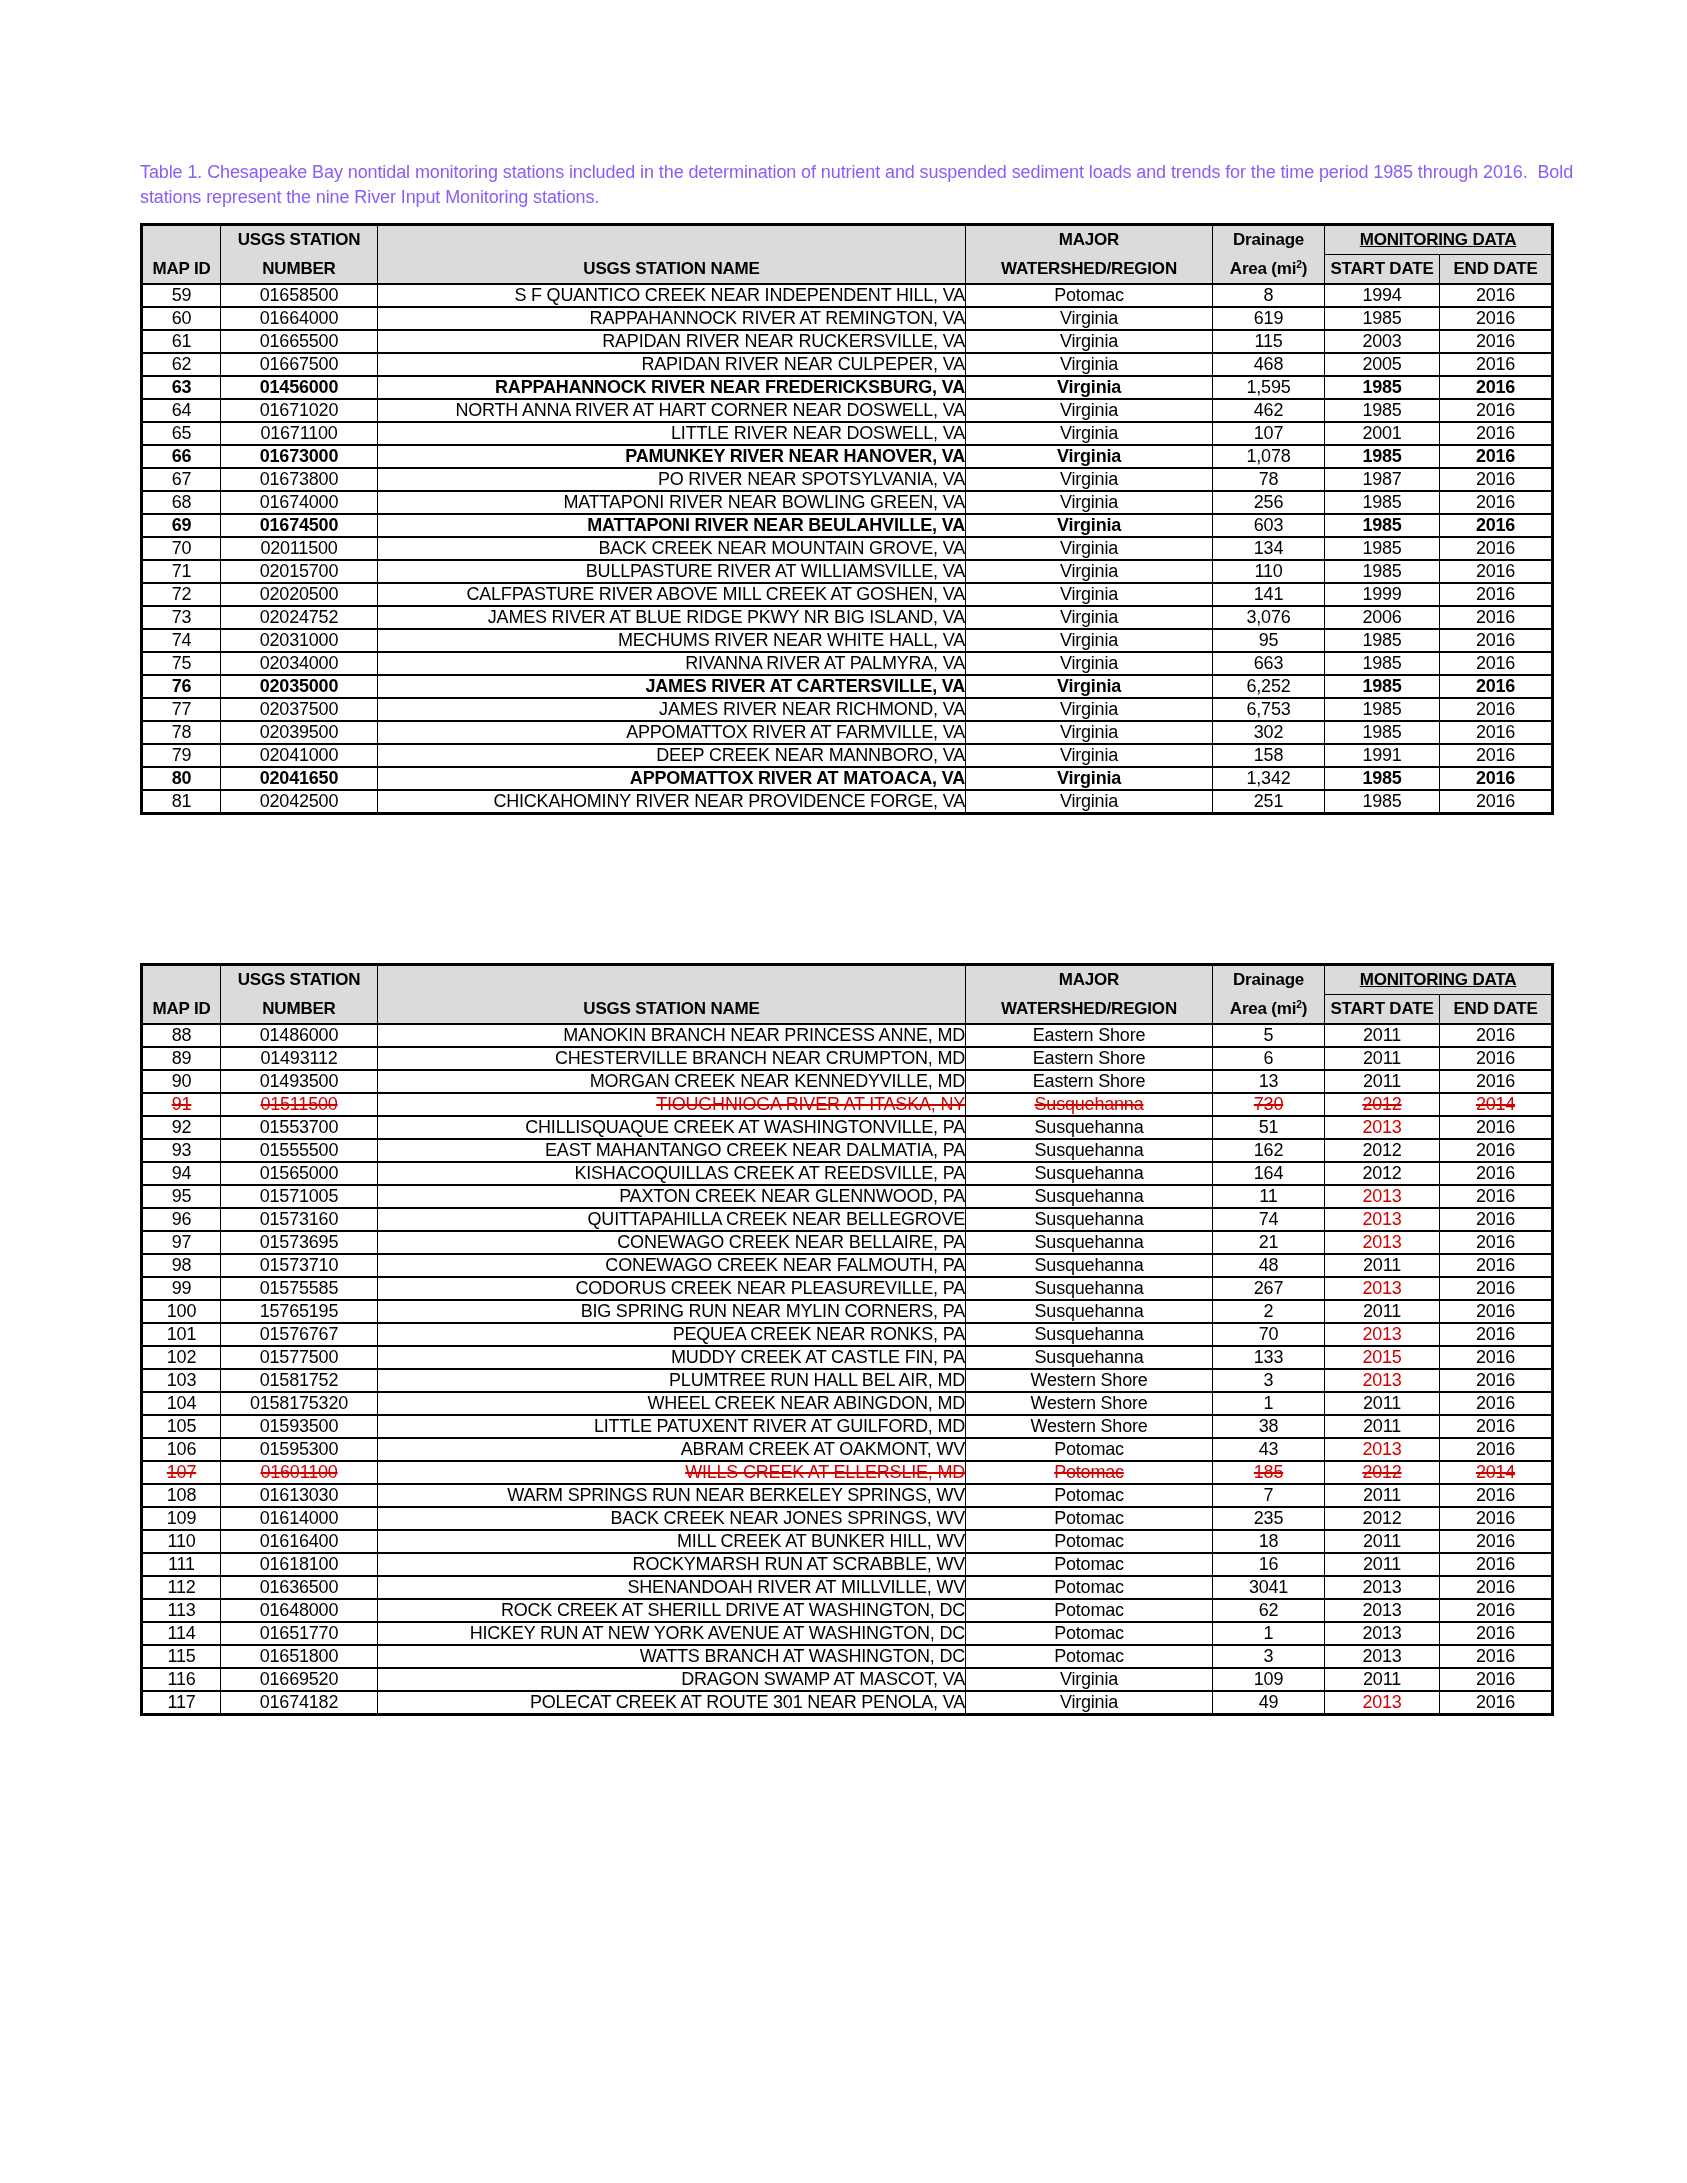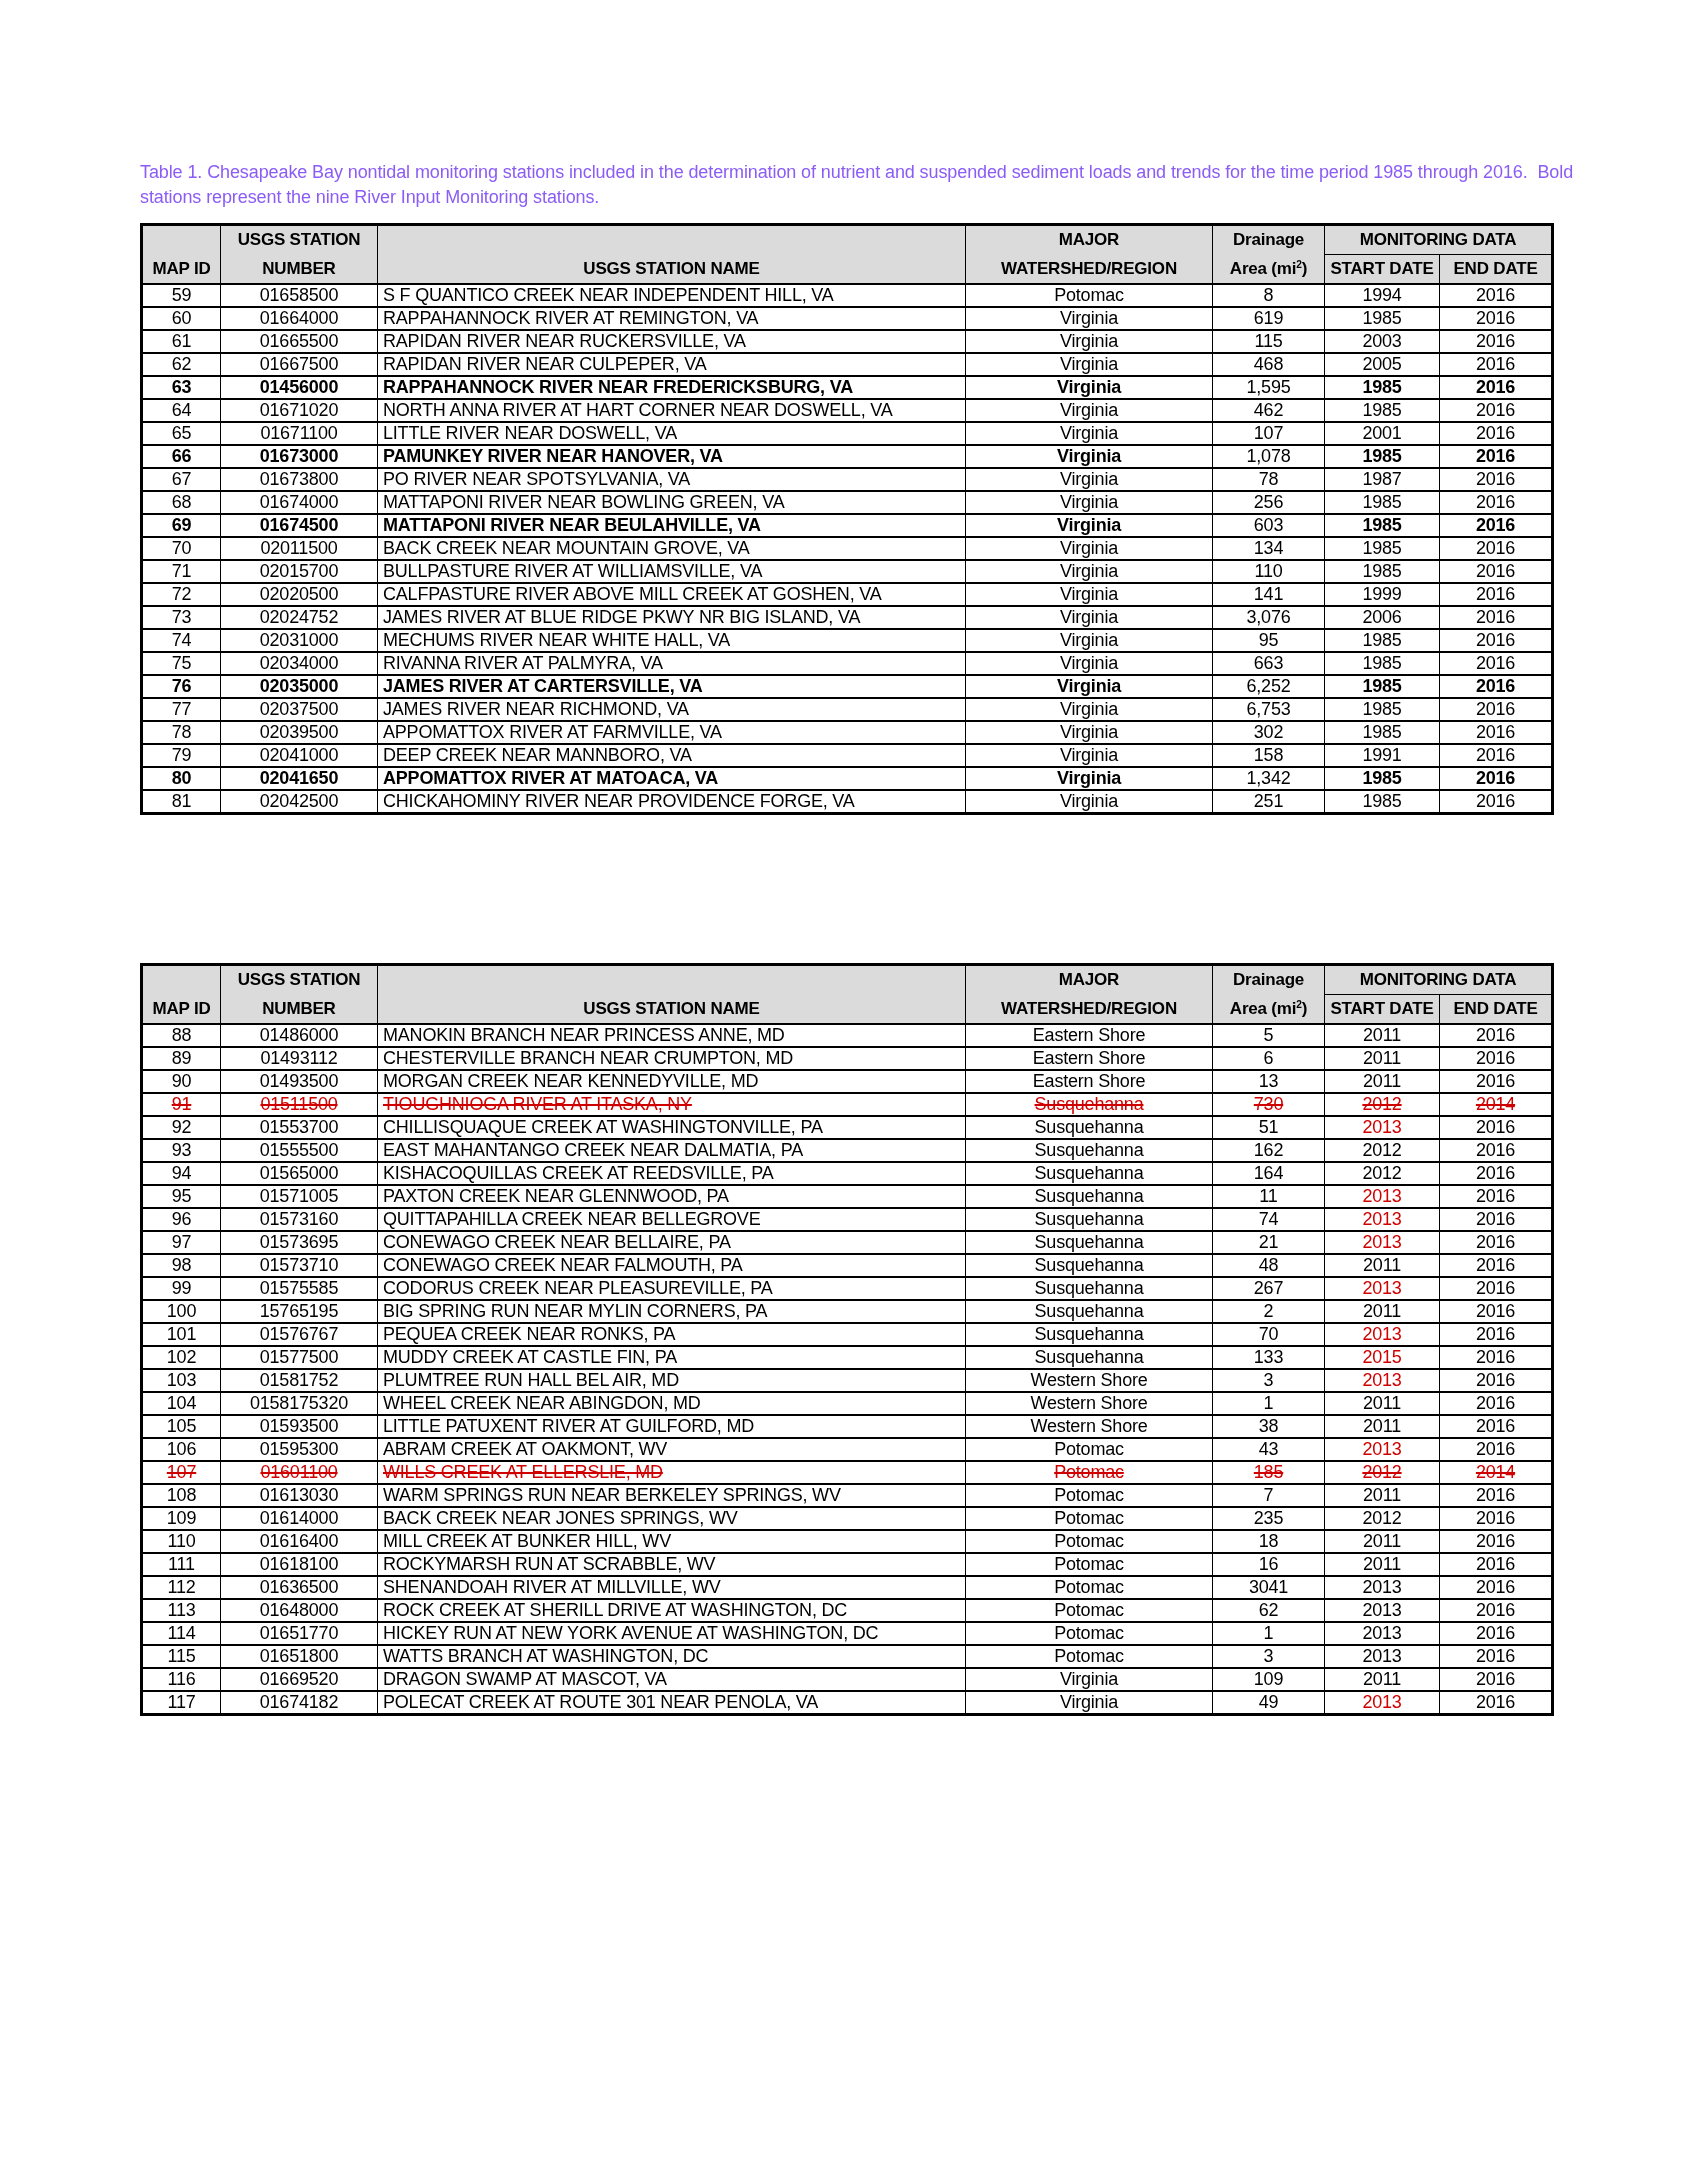--- a/index.html
+++ b/index.html
@@ -31,30 +31,30 @@
   th, td { border:1.5px solid #000; overflow:hidden; }
 
   thead tr { height:26px; }
   thead th {
     background:var(--hdr-bg,#dbdbdb);
     font-weight:bold; font-size:17px; letter-spacing:-0.2px;
     padding:0; vertical-align:middle; text-align:center;
   }
   .hstack { display:flex; flex-direction:column; height:57px; }
   .hline { flex:1; display:flex; align-items:center; justify-content:center; }
-  th.mon { border-bottom-width:1.5px; }
+  th.mon { border-bottom-width:1.5px;text-decoration:underline; }
   sup { font-size:60%; position:relative; top:-0.45em; }
 
   tbody tr { height:18px; }
   tbody td {
     border-top-width:2.5px; border-bottom-width:2.5px;
     font-size:18px; letter-spacing:-0.2px;
     text-align:center; vertical-align:middle;
   }
-  td.c-name { text-align:left; padding-left:5px;margin-left:27px; }
+  td.c-name { text-align:right; padding-left:5px;margin-left:27px; }
 
   tr.bold td { font-weight:bold; }
   tr.bold td.c-area { font-weight:normal; }
   tr.removed td {
     color:var(--red,#d00000);
     text-decoration:line-through;
     text-decoration-thickness:2px;
   }
   td.red { color:var(--red,#d00000); }
 </style>

